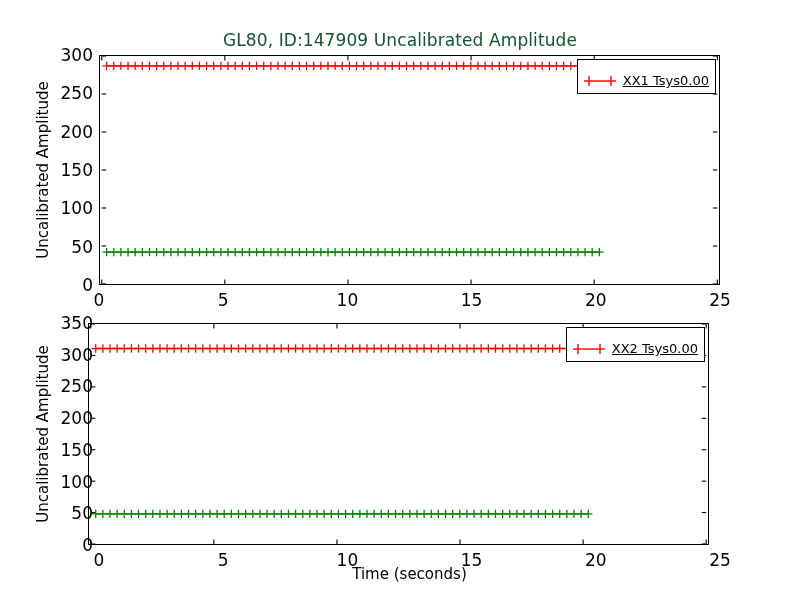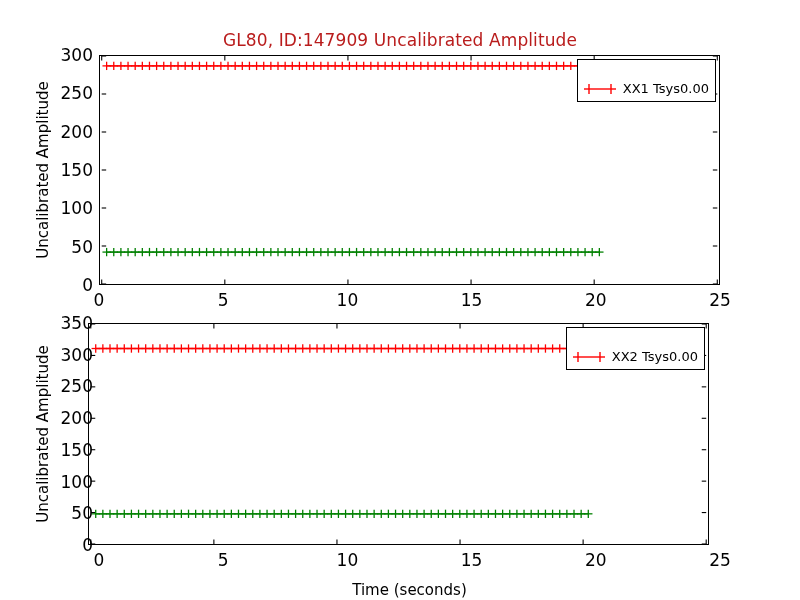--- a/index.html
+++ b/index.html
@@ -20,21 +20,21 @@
     width: 800px;
     height: 600px;
   }
   .fig-title {
     position: absolute;
     left: 0;
     top: 30px;
     width: 800px;
     text-align: center;
     font-size: 17px;
-    color: #b91c1c;
+    color: #14532d;
     letter-spacing: 0.1px;
   }
   .axes {
     position: absolute;
     border: 1.1px solid #000000;
     box-sizing: border-box;
     background: #ffffff;
     overflow: visible;
   }
   #axes-top {
@@ -93,30 +93,30 @@
     text-align: center;
   }
   #xlabel-main {
     position: absolute;
     left: 99px;
     top: 565px;
     width: 621px;
     text-align: center;
     font-size: 15px;
     color: #000000;
-    margin-top: 16px;
   }
   
   .legend-box {
     position: absolute;
     background: #ffffff;
     border: 1.1px solid #000000;
-    padding: 20px 6px 4px 5px;
+    padding: 12px 6px 4px 5px;
     box-sizing: border-box;
     z-index: 5;
+    text-decoration: underline;
   }
   #legend-top {
     right: 3px;
     top: 3px;
   }
   #legend-bottom {
     right: 3px;
     top: 3px;
   }
   .legend-row {

